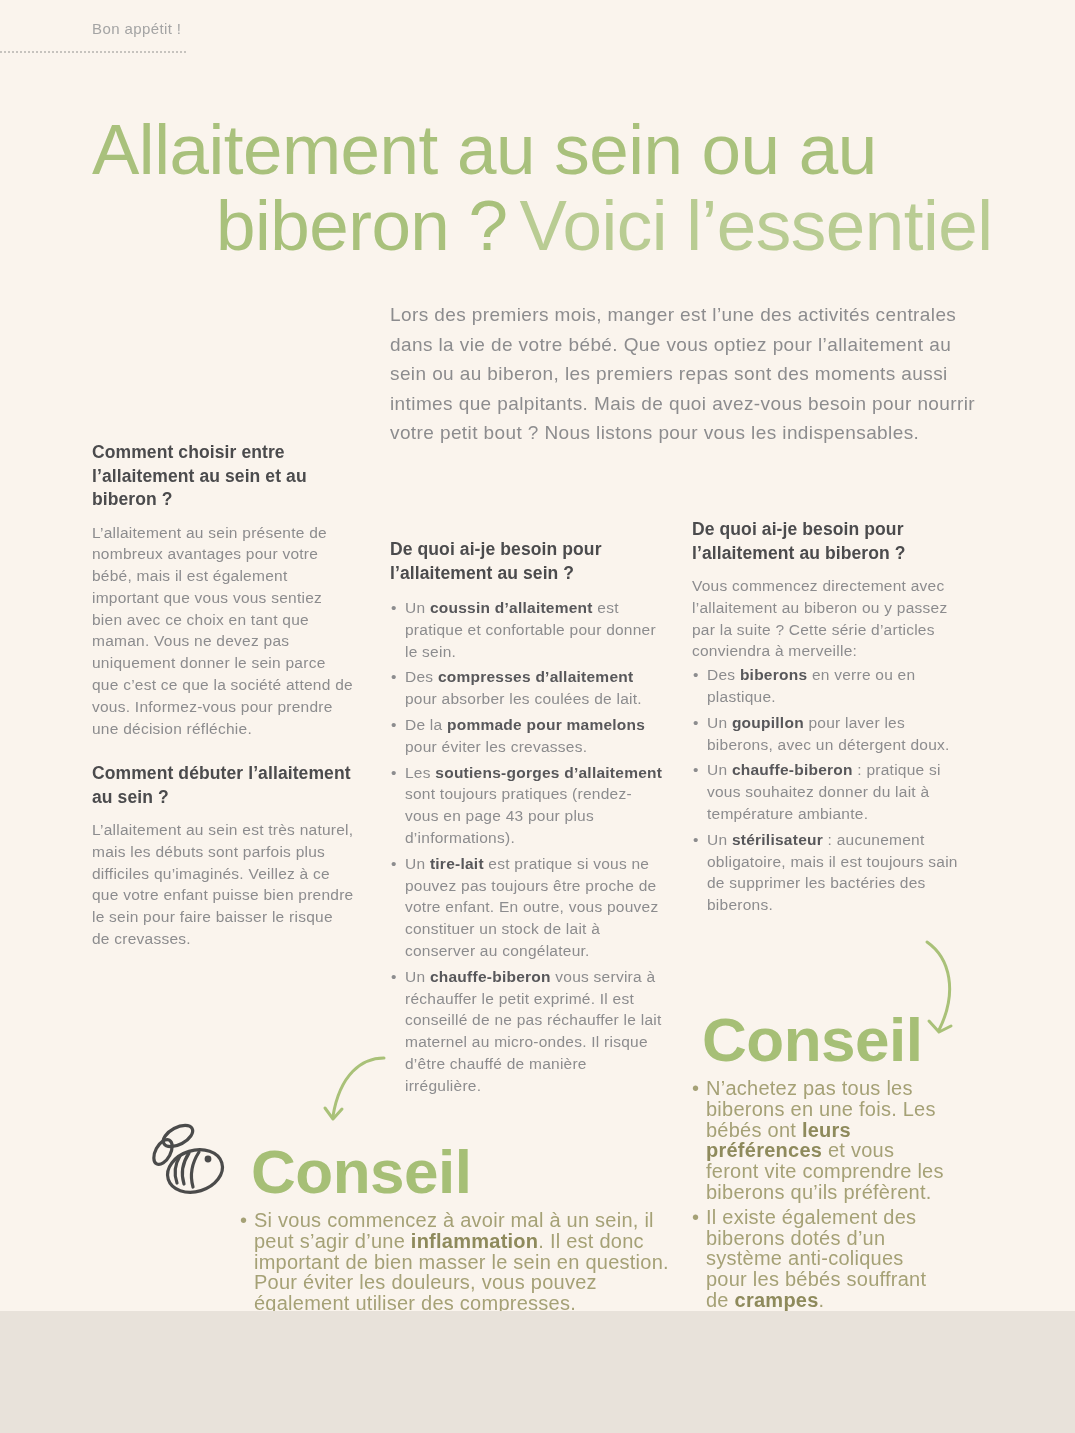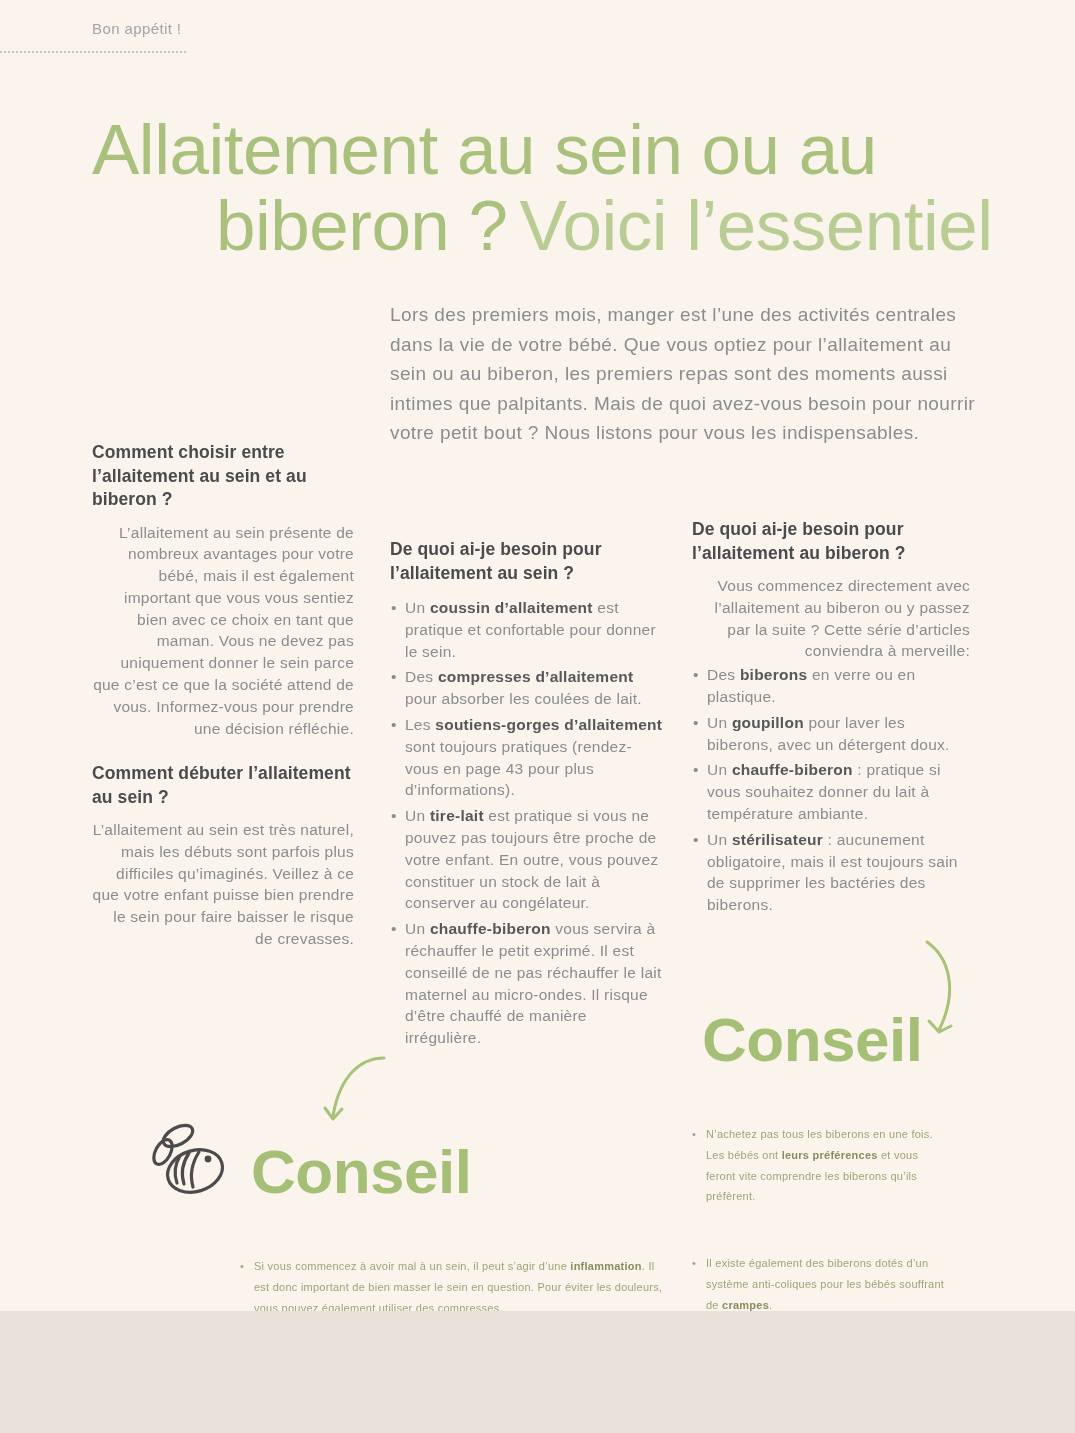--- a/index.html
+++ b/index.html
@@ -32,21 +32,21 @@
   .intro{
     position:absolute;left:390px;top:300px;width:592px;margin:0;
     font-size:19px;line-height:29.5px;color:#8c8c8e;letter-spacing:.4px;
   }
   
   .colhead{
     margin:0 0 10px 0;font-size:17.5px;line-height:23.5px;
     font-weight:700;color:#4b4b4d;letter-spacing:.1px;
   }
   .coltext{
-    margin:0;font-size:15.5px;line-height:21.8px;color:#8c8c8e;letter-spacing:.25px;text-align:right;
+    margin:0;font-size:15.5px;line-height:21.8px;color:#8c8c8e;letter-spacing:.25px;
   }
   .gray-list,.conseil-list{list-style:none;margin:0;padding:0;}
   .gray-list li{
     position:relative;padding-left:15px;margin-bottom:4px;
     font-size:15.5px;line-height:21.8px;color:#8c8c8e;letter-spacing:.25px;
   }
   .gray-list li::before{content:"•";position:absolute;left:1px;top:0;color:#8c8c8e;}
   .gray-list .seg-b{font-weight:700;color:#57575a;}
   
   .col-left-1{position:absolute;left:92px;top:441px;width:272px;}
@@ -60,21 +60,21 @@
   
   .conseil-title{
     position:absolute;margin:8px;
     font-size:62px;line-height:60px;font-weight:700;
     color:#a6bf76;letter-spacing:-0.5px;
   }
   .conseil-title.right{left:694px;top:1002px;}
   .conseil-title.left{left:243px;top:1134px;}
   .conseil-list li{
     position:relative;padding-left:14px;margin-bottom:4px;
-    font-size:11px;line-height:20.8px;color:#a5a176;letter-spacing:.25px;margin-top:46px;
+    font-size:20px;line-height:20.8px;color:#a5a176;letter-spacing:.25px;
   }
   .conseil-list li::before{content:"•";position:absolute;left:0;top:0;color:#a5a176;}
   .conseil-list .seg-b{font-weight:700;color:#8e8a5c;}
   .conseil-list.right-list{position:absolute;left:692px;top:1078px;width:254px;}
   .conseil-list.left-list{position:absolute;left:240px;top:1210px;width:432px;}
   
   .arrow-left{position:absolute;left:320px;top:1050px;}
   .arrow-right{position:absolute;left:920px;top:938px;}
   .bee{position:absolute;left:150px;top:1122px;}
   
@@ -100,20 +100,21 @@
   <section class="col-left-2">
     <h2 class="colhead">Comment débuter l’allaitement au sein ?</h2>
     <p class="coltext">L’allaitement au sein est très naturel, mais les débuts sont parfois plus difficiles qu’imaginés. Veillez à ce que votre enfant puisse bien prendre le sein pour faire baisser le risque de crevasses.</p>
   </section>
 
   <section class="col-mid">
     <h2 class="colhead">De quoi ai-je besoin pour l’allaitement au sein ?</h2>
     <ul class="gray-list">
       <li><span>Un </span><span class="seg-b">coussin d’allaitement</span><span> est pratique et confortable pour donner le sein.</span></li>
       <li><span>Des </span><span class="seg-b">compresses d’allaitement</span><span> pour absorber les coulées de lait.</span></li>
+      <li><span>De la </span><span class="seg-b">pommade pour mamelons</span><span> pour éviter les crevasses.</span></li>
       <li><span>Les </span><span class="seg-b">soutiens-gorges d’allaitement</span><span> sont toujours pratiques (rendez-vous en page 43 pour plus d’informations).</span></li>
       <li><span>Un </span><span class="seg-b">tire-lait</span><span> est pratique si vous ne pouvez pas toujours être proche de votre enfant. En outre, vous pouvez constituer un stock de lait à conserver au congélateur.</span></li>
       <li><span>Un </span><span class="seg-b">chauffe-biberon</span><span> vous servira à réchauffer le petit exprimé. Il est conseillé de ne pas réchauffer le lait maternel au micro-ondes. Il risque d’être chauffé de manière irrégulière.</span></li>
     </ul>
   </section>
 
   <section class="col-right">
     <h2 class="colhead">De quoi ai-je besoin pour l’allaitement au biberon ?</h2>
     <p class="coltext">Vous commencez directement avec l’allaitement au biberon ou y passez par la suite ? Cette série d’articles conviendra à merveille:</p>
     <ul class="gray-list">

